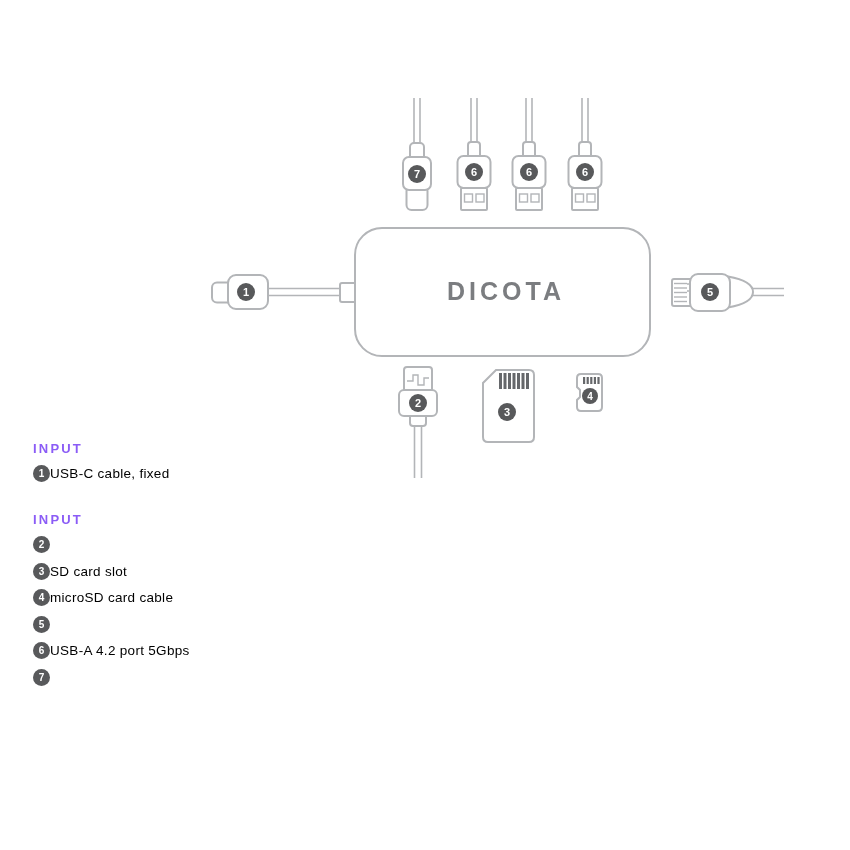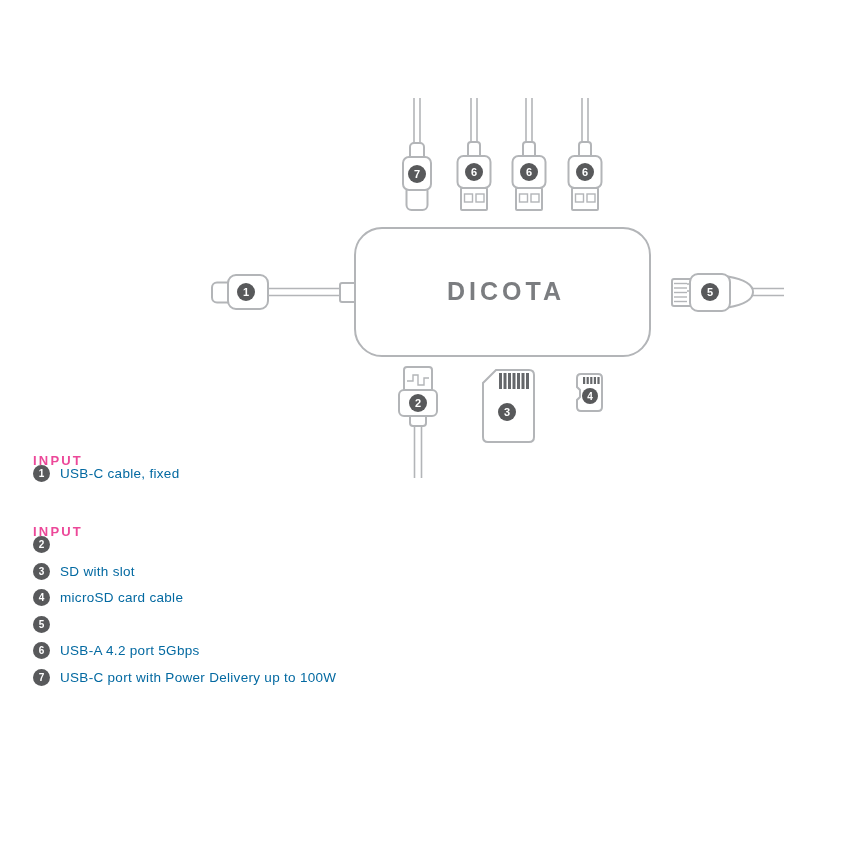--- a/index.html
+++ b/index.html
@@ -16,30 +16,30 @@
   .pin      { fill:#66686b; }
   .badge    { fill:#58595b; }
   .badge-num{ fill:#ffffff; font-size:11px; font-weight:bold;
               font-family:"Liberation Sans", sans-serif; text-anchor:middle; }
   .logo-text{ fill:#7b7d80; font-size:25px; font-weight:bold; letter-spacing:4px;
               font-family:"Liberation Sans", sans-serif; text-anchor:middle; }
 
   
   .legend-heading {
     position:absolute; left:33px; font-size:13px; font-weight:bold;
-    letter-spacing:2.2px; color:#ec4899;margin-top:12px;
+    letter-spacing:2.2px; color:#8b5cf6;
   }
   .legend-rows { position:absolute; left:33px; }
   .legend-row  { display:flex; align-items:center; height:17px; margin-bottom:9.5px; }
   .legend-badge{
     width:17px; height:17px; border-radius:50%; background:#58595b; color:#ffffff;
     font-size:10px; font-weight:bold; display:flex; align-items:center;
     justify-content:center; flex:0 0 17px;
   }
-  .legend-label{ margin-left:10px; font-size:13.5px; color:#0369a1; letter-spacing:0.3px; }
+  .legend-label{ font-size:13.5px; color:#000000; letter-spacing:0.3px; }
 </style>
 </head>
 <body>
 
 <div id="canvas">
 
   <svg width="850" height="500" viewBox="0 0 850 500">
 
     <g>
       <line class="cable" x1="414" y1="98" x2="414" y2="146"></line>
@@ -164,32 +164,31 @@
   </div>
 
   <div class="legend-heading" style="top:512px">INPUT</div>
 
   <div class="legend-rows" style="top:536px">
     <div class="legend-row">
       <span class="legend-badge">2</span>
     </div>
     <div class="legend-row">
       <span class="legend-badge">3</span>
-      <span class="legend-label">SD with slot</span>
+      <span class="legend-label">SD card slot</span>
     </div>
     <div class="legend-row">
       <span class="legend-badge">4</span>
       <span class="legend-label">microSD card cable</span>
     </div>
     <div class="legend-row">
       <span class="legend-badge">5</span>
     </div>
     <div class="legend-row">
       <span class="legend-badge">6</span>
       <span class="legend-label">USB-A 4.2 port 5Gbps</span>
     </div>
     <div class="legend-row">
       <span class="legend-badge">7</span>
-      <span class="legend-label">USB-C port with Power Delivery up to 100W</span>
     </div>
   </div>
 
 </div>
 
 </body></html>

